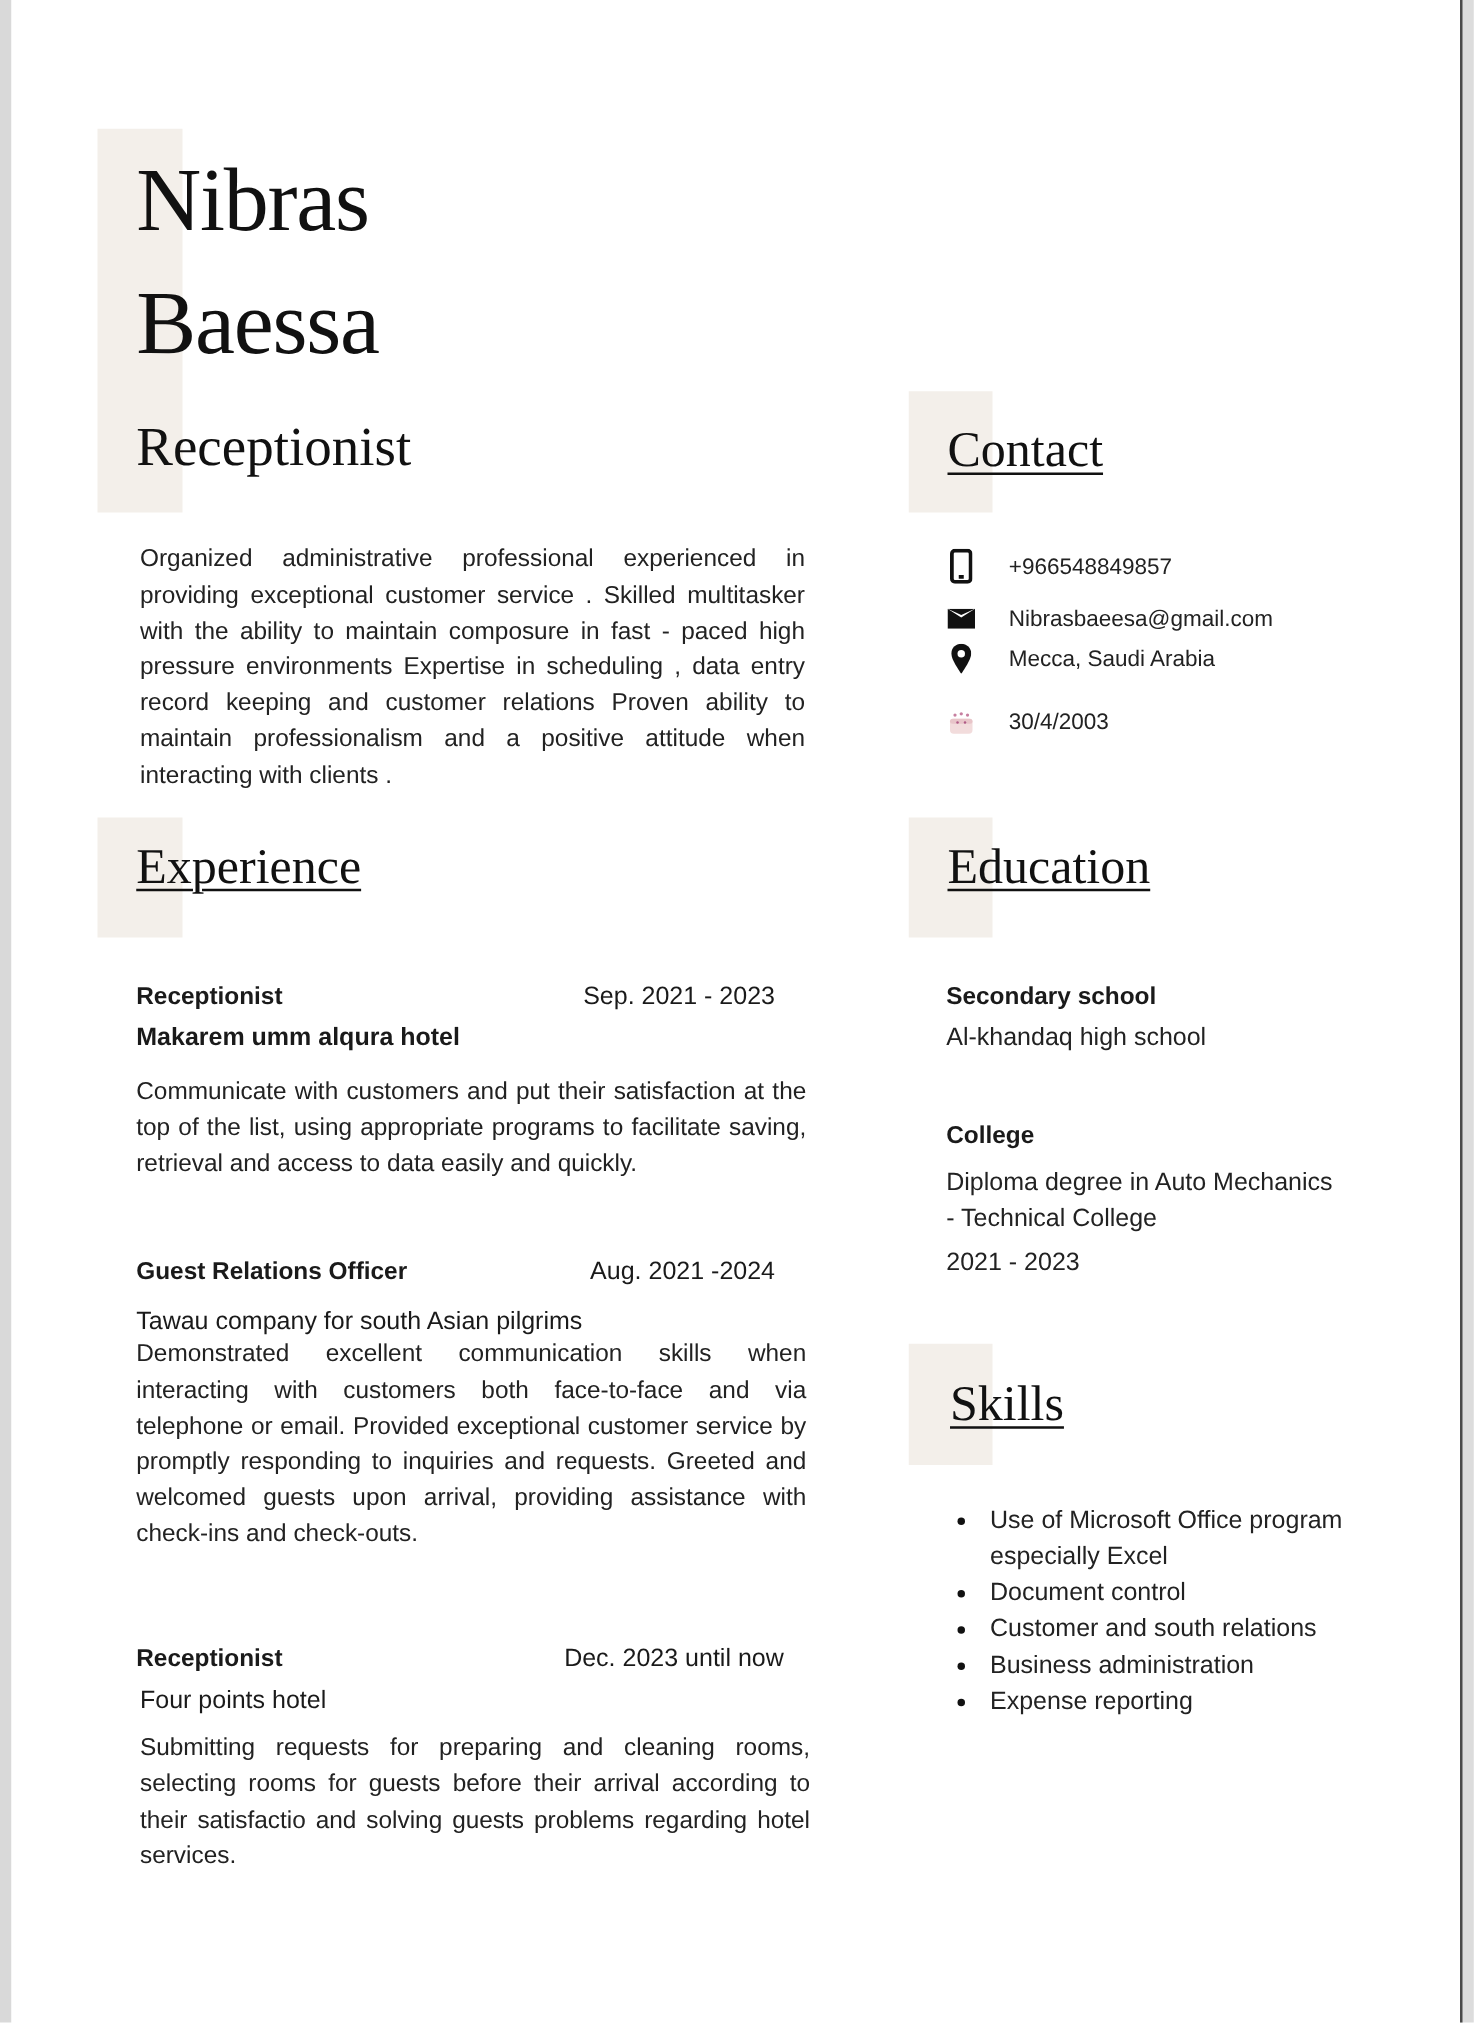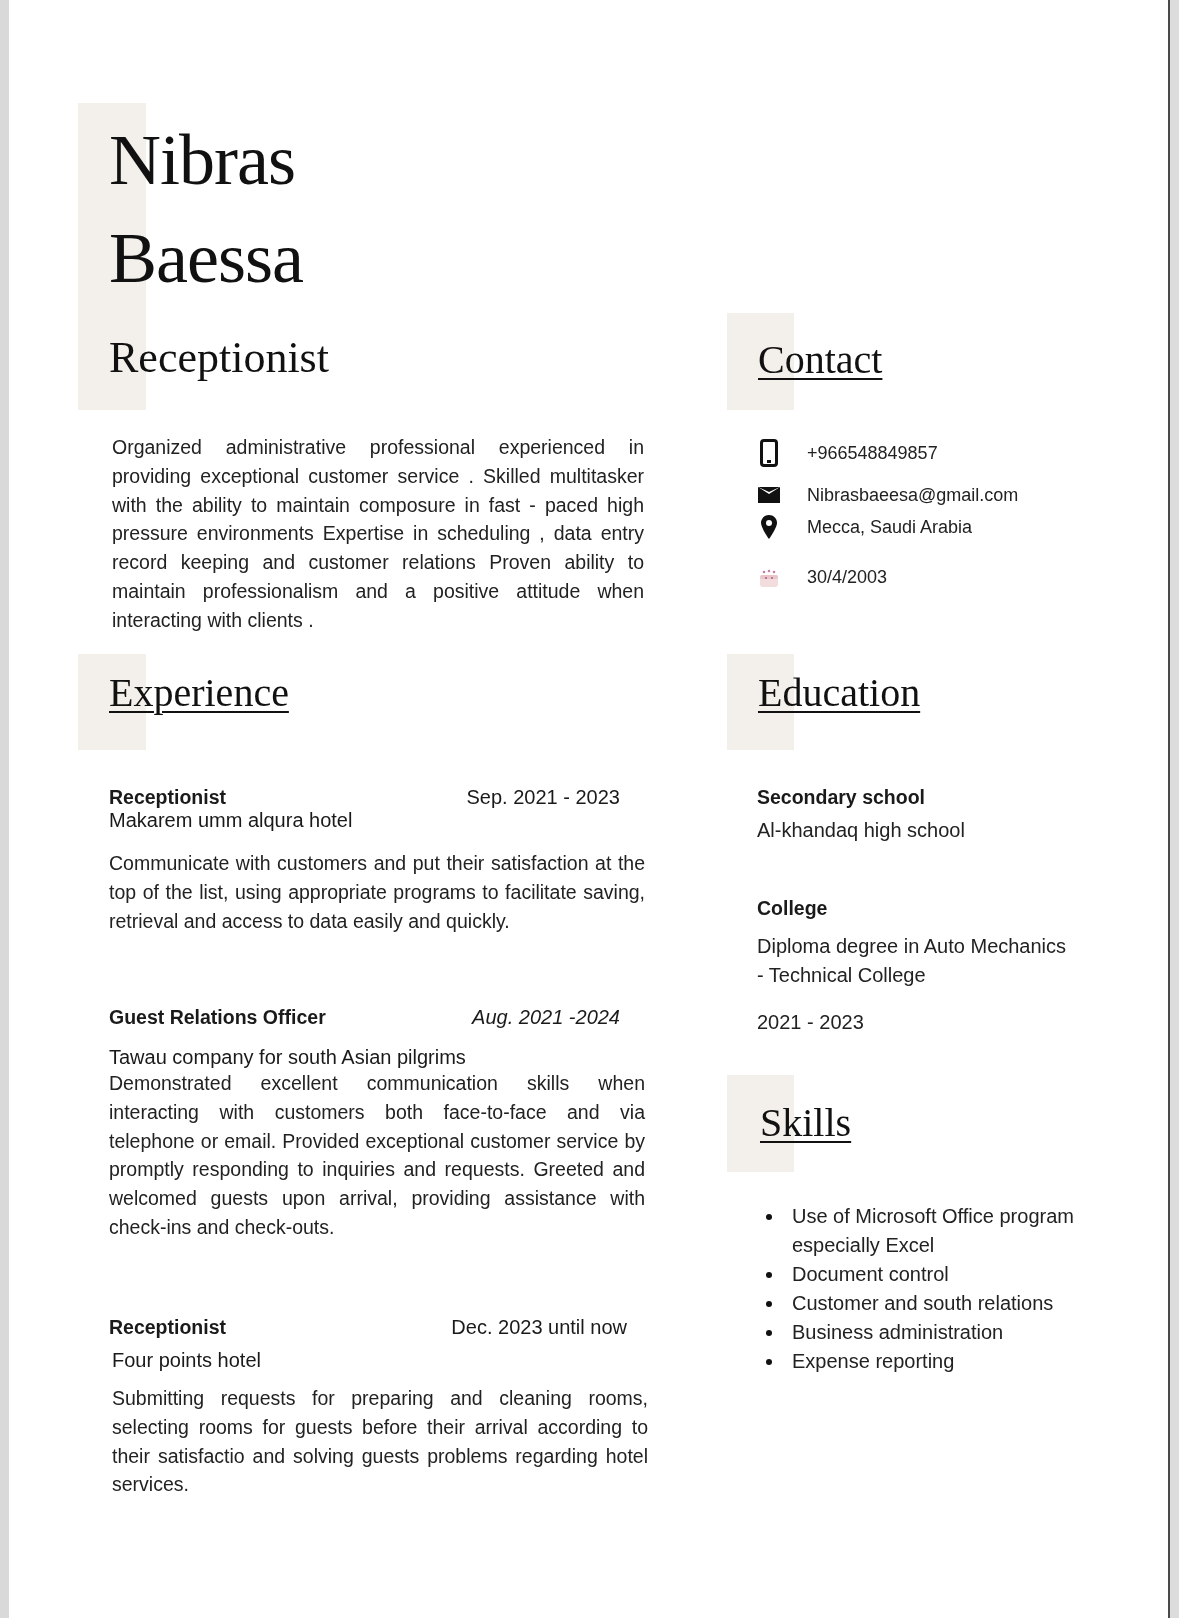--- a/index.html
+++ b/index.html
@@ -105,28 +105,28 @@
   </div>
 </div>
 
 <div class="section-head serif" style="left:109px; top:673px;">Experience</div>
 
 <div class="exp" style="top:786px;">
   <div class="exp-row">
     <span class="exp-role">Receptionist</span>
     <span class="exp-date" style="padding-right:25px;">Sep. 2021 - 2023</span>
   </div>
-  <div class="exp-company" style="">Makarem umm alqura hotel</div>
+  <div class="exp-company" style="margin-top:10px;font-weight:bold;">Makarem umm alqura hotel</div>
   <p class="exp-desc body-text justify" style="margin-top:17px; width:536px;">Communicate with customers and put their satisfaction at the top of the list, using appropriate programs to facilitate saving, retrieval and access to data easily and quickly.</p>
 </div>
 
 <div class="exp" style="top:1006px;">
   <div class="exp-row">
     <span class="exp-role">Guest Relations Officer</span>
-    <span class="exp-date" style="padding-right:25px;font-style:italic;">Aug. 2021 -2024</span>
+    <span class="exp-date" style="padding-right:25px;">Aug. 2021 -2024</span>
   </div>
   <div class="exp-company" style="margin-top:17px;">Tawau company for south Asian pilgrims</div>
   <p class="exp-desc body-text justify" style="margin-top:0;">Demonstrated excellent communication skills when interacting with customers both face-to-face and via telephone or email. Provided exceptional customer service by promptly responding to inquiries and requests. Greeted and welcomed guests upon arrival, providing assistance with check-ins and check-outs.</p>
 </div>
 
 <div class="exp" style="top:1316px;">
   <div class="exp-row">
     <span class="exp-role">Receptionist</span>
     <span class="exp-date" style="padding-right:18px;">Dec. 2023 until now</span>
   </div>
@@ -135,21 +135,21 @@
 </div>
 
 <div class="section-head serif" style="left:758px; top:673px;">Education</div>
 <div class="edu-block" style="top:786px;">
   <div class="edu-title">Secondary school</div>
   <div class="edu-line" style="margin-top:10px;">Al-khandaq high school</div>
 </div>
 <div class="edu-block" style="top:897px;">
   <div class="edu-title">College</div>
   <div class="edu-line" style="margin-top:12px; line-height:29px; width:320px;">Diploma degree in Auto Mechanics - Technical College</div>
-  <div class="edu-line" style="margin-top:21px;">2021 - 2023</div>
+  <div class="edu-line" style="margin-top:9px;">2021 - 2023</div>
 </div>
 
 <div class="section-head serif" style="left:760px; top:1103px;">Skills</div>
 <ul class="skills">
   <li>Use of Microsoft Office program especially Excel</li>
   <li>Document control</li>
   <li>Customer and south relations</li>
   <li>Business administration</li>
   <li>Expense reporting</li>
 </ul>

